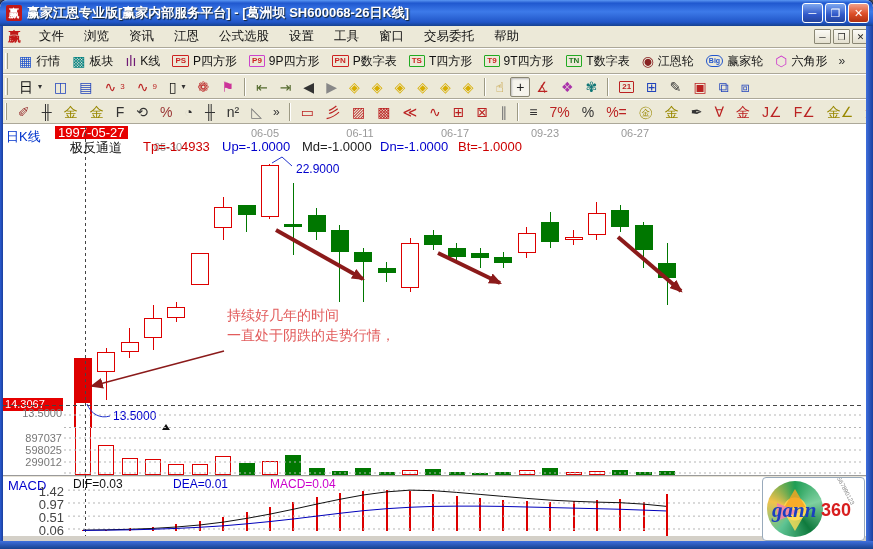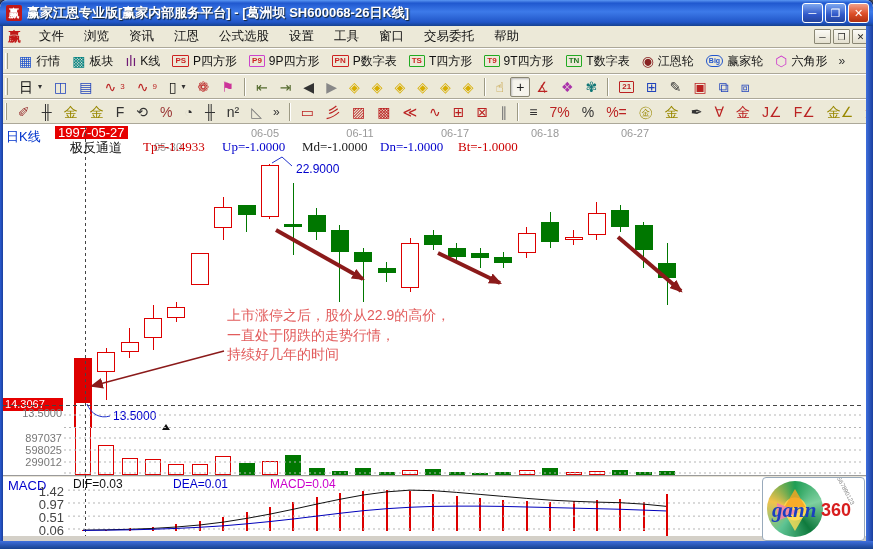--- a/index.html
+++ b/index.html
@@ -45,21 +45,21 @@
   .tb-sep{width:2px;height:18px;border-left:1px solid #9d9a84;border-right:1px solid #fff;margin:0 4px;}
   .tb-overflow{font-size:12px;color:#333;padding:0 5px;}
   .tb-arrow{font-size:8px;color:#333;margin-left:1px;}
   
   .chart-bg{position:absolute;left:3px;top:124px;width:863px;height:417px;background:#fff;}
   .abs{position:absolute;}
   .lbl{position:absolute;font-size:13px;white-space:nowrap;}
   .kperiod{color:#0033cc;font-size:13px;}
   .xdate-box{background:#e60000;color:#fff;font-size:13px;padding:0 3px;line-height:13px;}
   .tick{color:#999;font-size:11px;transform:translateX(-50%);}
-  .param{font-size:13px;font-family:Liberation Serif, serif;}
+  .param{font-size:13px;}
   .symbol{color:#1a1acc;font-weight:bold;font-size:13px;text-align:right;}
   .peak-lbl{color:#0000cc;font-size:12px;}
   .cross-price{background:#e60000;color:#fff;font-size:11px;width:60px;text-align:left;padding:0 2px;line-height:13px;}
   .scale-lbl{color:#777;font-size:11px;width:52px;text-align:right;}
   .blue-callout{color:#0000cc;font-size:12px;}
   .ann-text{position:absolute;color:#e25c5c;font-size:14px;line-height:19.5px;white-space:nowrap;}
   .macd-lbl{color:#0000cc;font-size:13px;}
   .readout{font-size:12px;}
   .tri-marker{position:absolute;width:0;height:0;border-left:4px solid transparent;
     border-right:4px solid transparent;border-bottom:6px solid #111;}
@@ -382,42 +382,41 @@
 
   <div class="chart-bg"></div>
 
   <div class="lbl kperiod abs" style="left:6px;top:128px;z-index:4;text-align:right;">日K线</div>
   <div class="lbl xdate-box abs" style="left:55px;top:126px;z-index:4;">1997-05-27</div>
   <div id="xticks">
       <div class="lbl tick" style="left: 168px; top: 133px; z-index: 4; position: absolute; margin-top: 8px;">05-30</div>
       <div class="lbl tick" style="left: 265px; top: 127px; z-index: 4; position: absolute;">06-05</div>
       <div class="lbl tick" style="left: 360px; top: 127px; z-index: 4; position: absolute;">06-11</div>
       <div class="lbl tick" style="left: 455px; top: 127px; z-index: 4; position: absolute;">06-17</div>
-      <div class="lbl tick" style="left: 545px; top: 127px; z-index: 4; position: absolute;">06-18</div>
+      <div class="lbl tick" style="left: 545px; top: 127px; z-index: 4; position: absolute;">09-23</div>
       <div class="lbl tick" style="left: 635px; top: 127px; z-index: 4; position: absolute;">06-27</div>
     </div>
 
   <div class="lbl param abs" style="left:70px;top:139px;color:#111;z-index:4;">极反通道</div>
   <div id="params">
       <div class="lbl param" style="left: 143px; top: 139px; color: rgb(204, 0, 0); z-index: 4; position: absolute;">Tp=-1.4933</div>
       <div class="lbl param" style="left: 222px; top: 139px; color: rgb(0, 0, 204); z-index: 4; position: absolute;">Up=-1.0000</div>
       <div class="lbl param" style="left: 302px; top: 139px; color: rgb(34, 34, 34); z-index: 4; position: absolute;">Md=-1.0000</div>
       <div class="lbl param" style="left: 380px; top: 139px; color: rgb(0, 0, 204); z-index: 4; position: absolute;">Dn=-1.0000</div>
       <div class="lbl param" style="left: 458px; top: 139px; color: rgb(204, 0, 0); z-index: 4; position: absolute;">Bt=-1.0000</div>
     </div>
 
   <div class="lbl peak-lbl abs" style="left:296px;top:162px;z-index:4;">22.9000</div>
   <div class="lbl cross-price abs" style="left:3px;top:398px;z-index:4;">14.3067</div>
   <div class="lbl scale-lbl abs" style="left:10px;top:407px;z-index:4;">13.5000</div>
   <div class="lbl blue-callout abs" style="left:113px;top:409px;z-index:4;">13.5000</div>
 
   <div class="ann-text" style="left:227px;top:306px;z-index:4;" id="annText">
-      <div>上市涨停之后，股价从22.9的高价，</div>
+      <div>持续好几年的时间</div>
       <div>一直处于阴跌的走势行情，</div>
-      <div>持续好几年的时间</div>
     </div>
 
   <div id="volScale">
       <div class="lbl scale-lbl" style="left: 10px; top: 432px; z-index: 4; position: absolute;">897037</div>
       <div class="lbl scale-lbl" style="left: 10px; top: 444px; z-index: 4; position: absolute;">598025</div>
       <div class="lbl scale-lbl" style="left: 10px; top: 456px; z-index: 4; position: absolute;">299012</div>
     </div>
 
   <div class="lbl macd-lbl abs" style="left:8px;top:478px;z-index:4;">MACD</div>
   <div id="macdReadouts">

